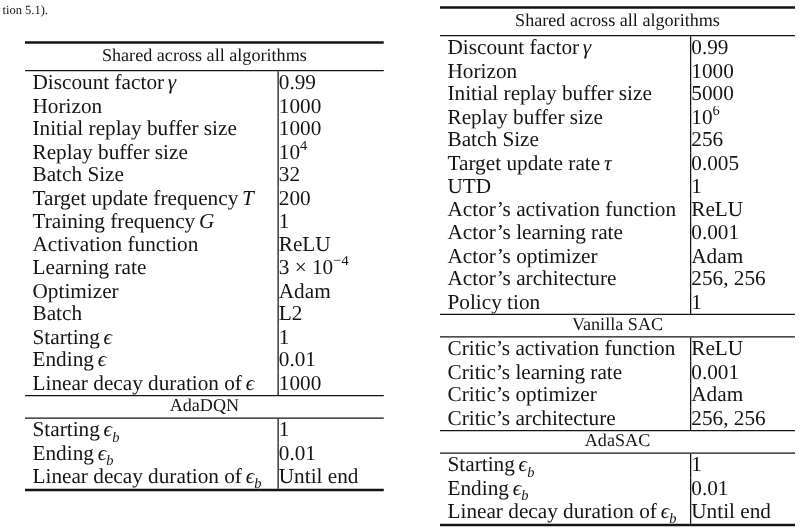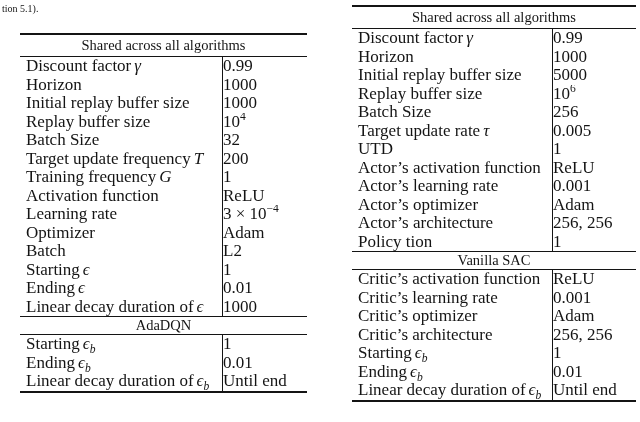--- a/index.html
+++ b/index.html
@@ -194,20 +194,21 @@
       <div class="row">
         <div class="lab"><span>Critic’s optimizer</span></div>
         <div class="val"><span>Adam</span></div>
       </div>
       <div class="row">
         <div class="lab"><span>Critic’s architecture</span></div>
         <div class="val"><span>256, 256</span></div>
       </div>
     </div>
     <div class="section">
+      <div class="tbl-header">AdaSAC</div>
       <div class="row">
         <div class="lab"><span>Starting</span><i class="math">ϵ</i><sub class="msub">b</sub></div>
         <div class="val"><span>1</span></div>
       </div>
       <div class="row">
         <div class="lab"><span>Ending</span><i class="math">ϵ</i><sub class="msub">b</sub></div>
         <div class="val"><span>0.01</span></div>
       </div>
       <div class="row">
         <div class="lab"><span>Linear decay duration of</span><i class="math">ϵ</i><sub class="msub">b</sub></div>

